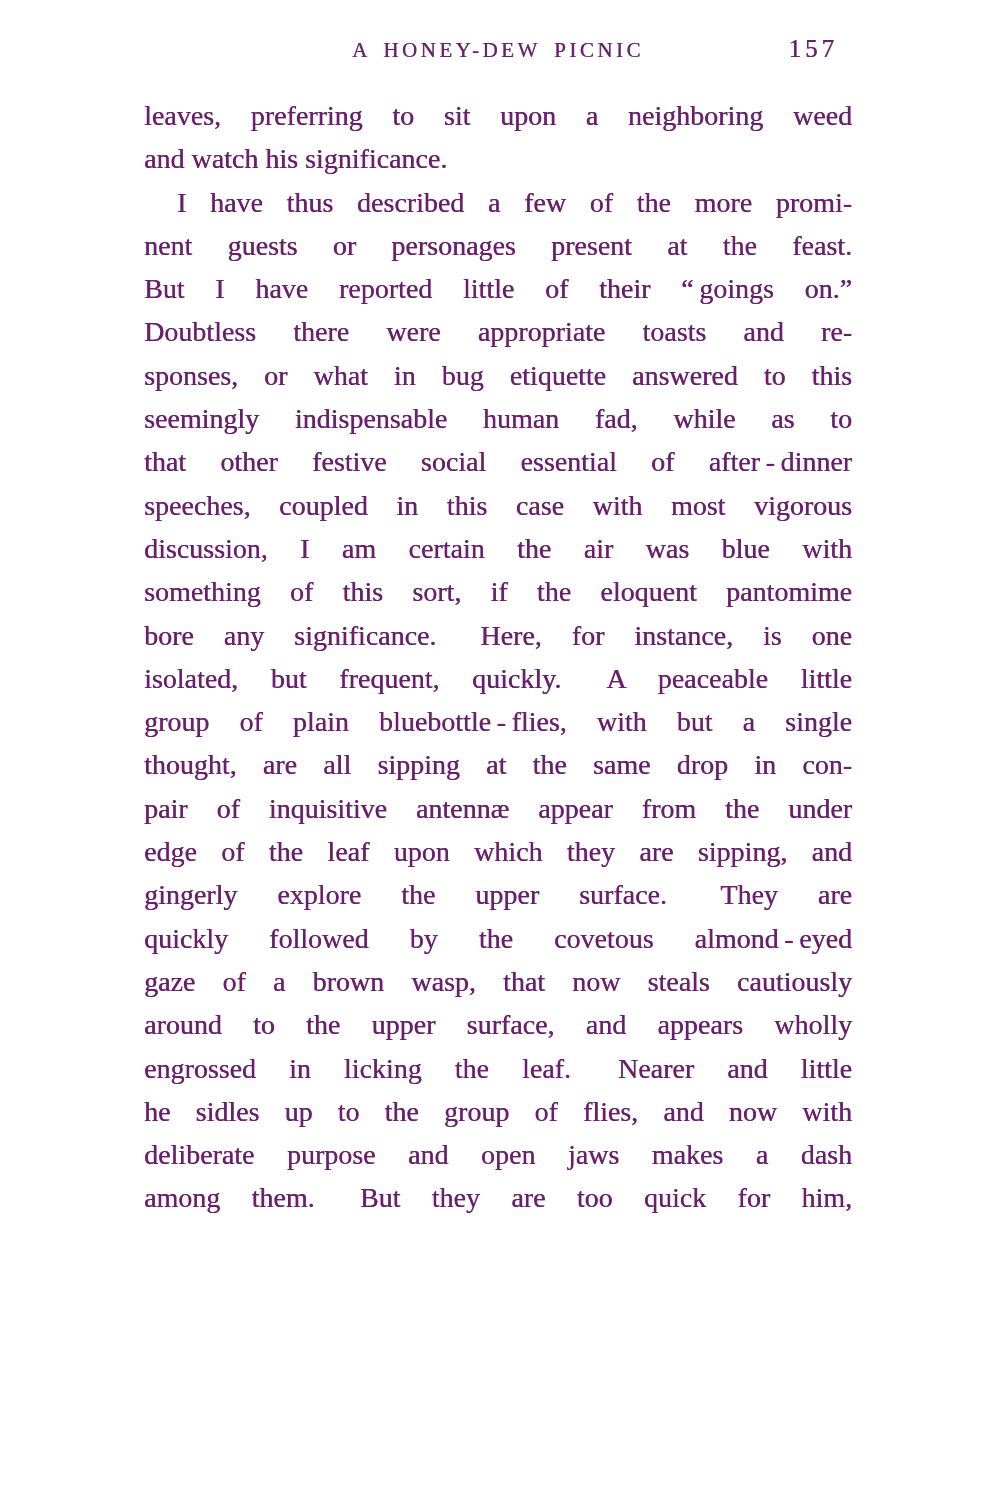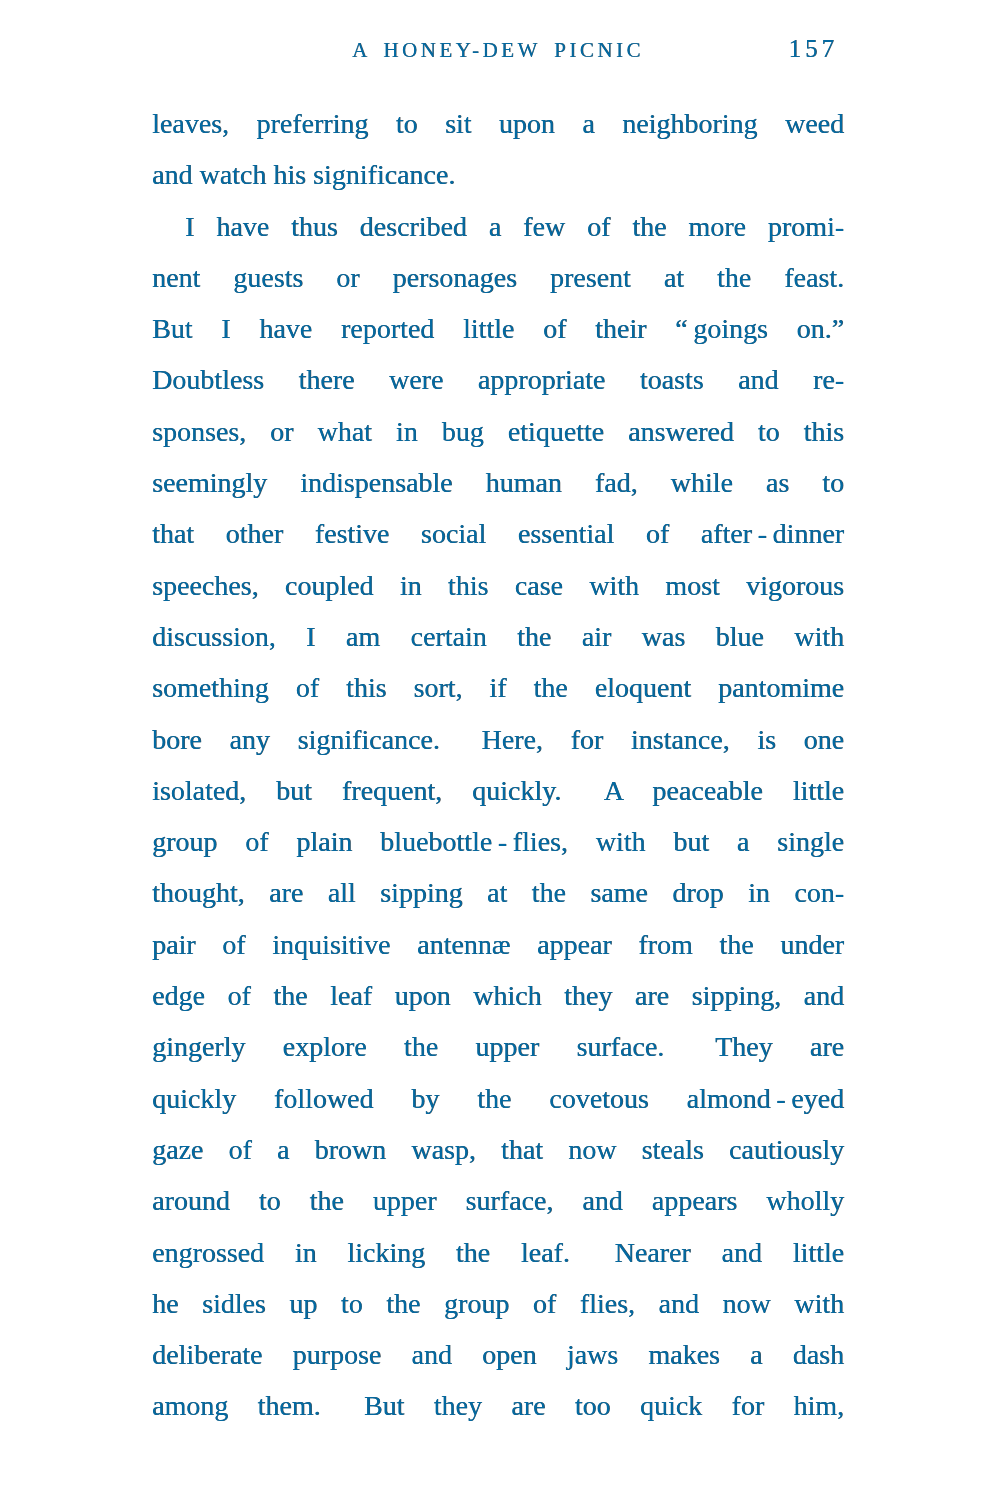--- a/index.html
+++ b/index.html
@@ -7,21 +7,21 @@
     padding: 0;
     background: #ffffff;
   }
   .page {
     position: relative;
     width: 1000px;
     height: 1492px;
     background: #ffffff;
     overflow: hidden;
     font-family: "Liberation Serif", serif;
-    color: #0369a1;
+    color: #701a75;
   }
   
   .running-title {
     position: absolute;
     top: 38px;
     left: 144px;
     width: 708px;
     text-align: center;
     font-size: 21px;
     letter-spacing: 3.5px;
@@ -41,21 +41,21 @@
   .text-block {
     position: absolute;
     top: 94px;
     left: 144px;
     width: 708px;
     font-size: 28px;
     line-height: 43.3px;
     text-shadow: 0.4px 0 0 rgba(0,0,0,0.7);
   }
   .line {
-    margin: 8px;
+    margin: 0;
     padding: 0;
     height: 43.3px;
     text-align: justify;
     text-align-last: justify;
     -moz-text-align-last: justify;
     white-space: normal;
   }
   .line.no-just {
     text-align: left;
     text-align-last: left;

